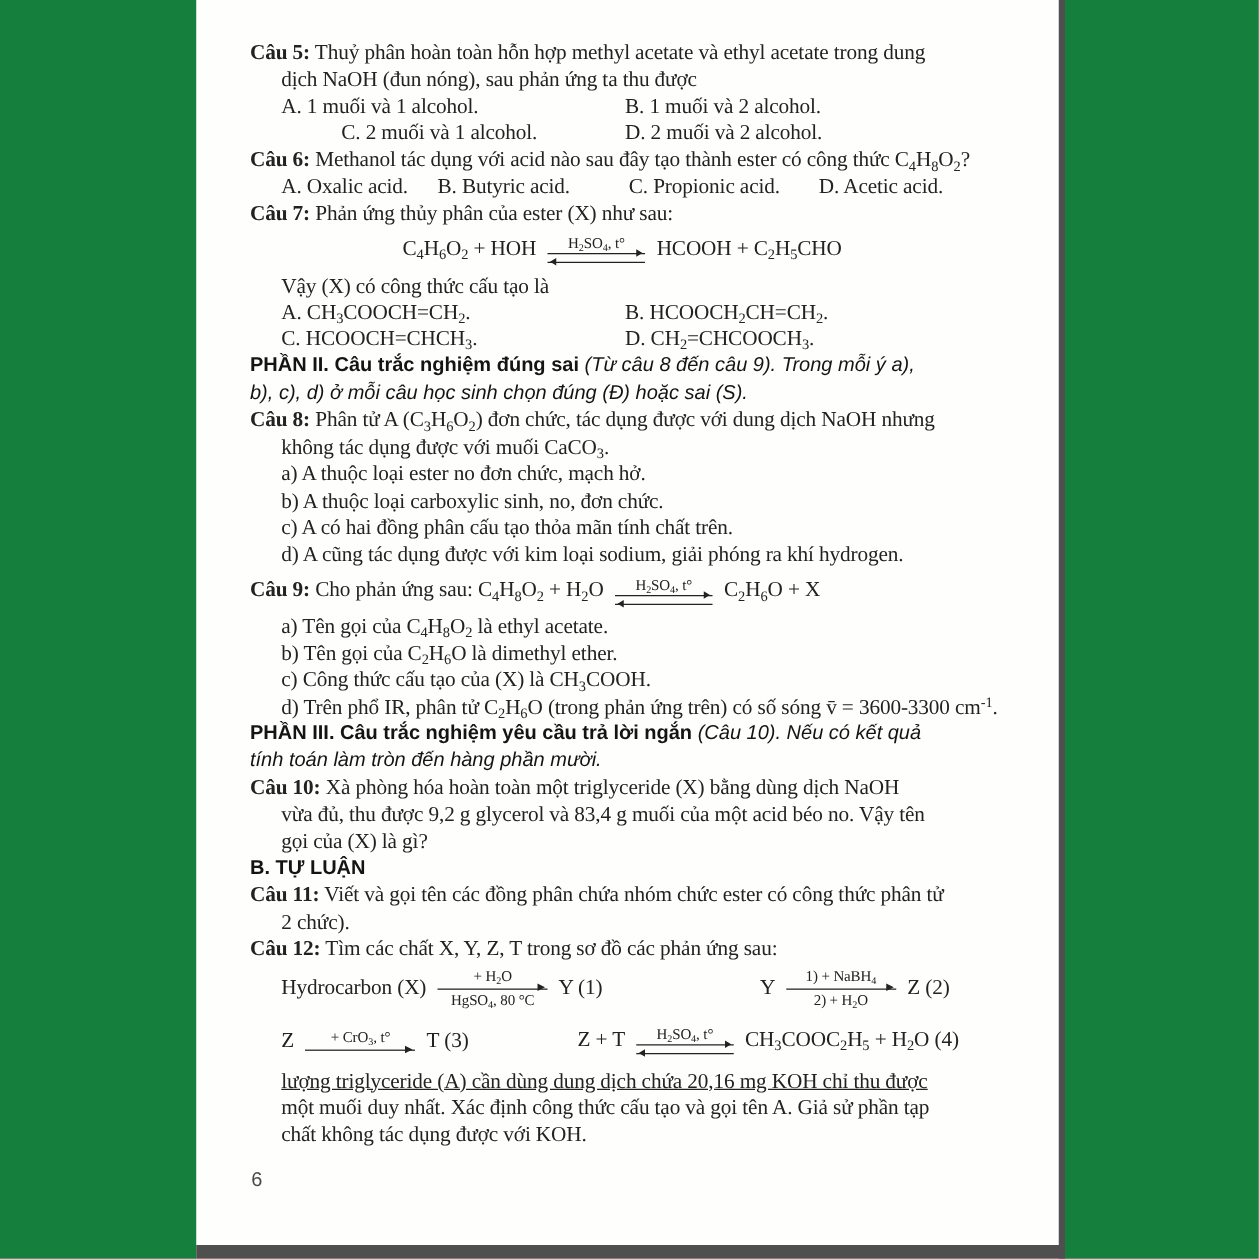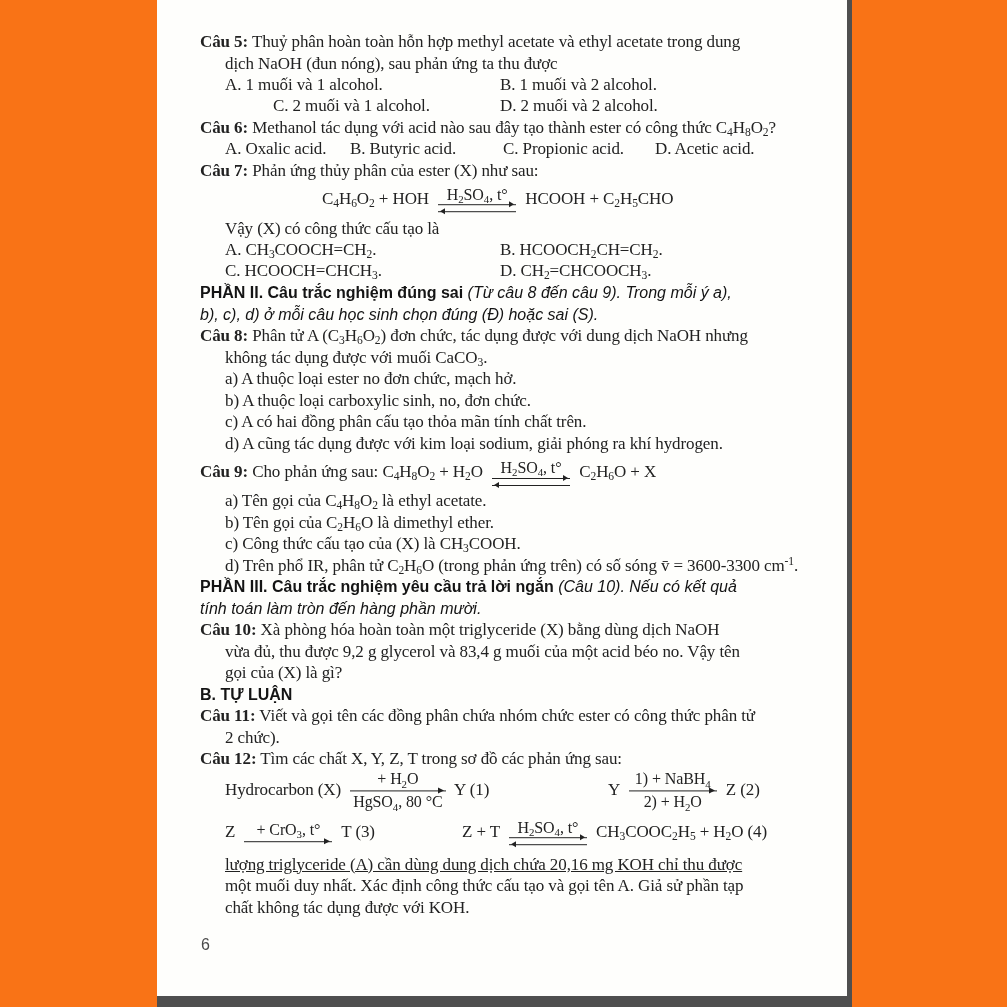--- a/index.html
+++ b/index.html
@@ -1,21 +1,21 @@
 <!DOCTYPE html>
 <html><head>
 <meta charset="utf-8">
 <style>
   html,body{margin:0;padding:0;}
   body{
     width:1007px;height:1007px;
     background:#fbfaf7;
     font-family:"Liberation Serif","DejaVu Serif",serif;
   }
-  .stage{position:relative;width:1007px;height:1007px;overflow:hidden;background:#f97316;}
+  .stage{position:relative;width:1007px;height:1007px;overflow:hidden;background:#15803d;}
   .page{
     position:absolute;left:157px;top:0;
     width:695px;height:1007px;
     background:#fefefc;
   }
   .rborder{position:absolute;top:0;right:0;width:5px;height:100%;background:#4f4f4f;}
   .bbar{position:absolute;left:0;bottom:0;width:100%;height:11px;background:#4f4f4f;}
   .content{
     position:absolute;left:43px;top:31px;width:618px;
     color:#222;font-size:17px;letter-spacing:-0.1px;
@@ -35,21 +35,21 @@
     position:absolute;top:50%;transform:translateY(-50%);
     white-space:nowrap;line-height:normal;
   }
   sub{font-size:68%;vertical-align:-0.3em;line-height:0;}
   sup{font-size:68%;vertical-align:0.5em;line-height:0;}
   
   .arrow{
     display:inline-flex;flex-direction:column;align-items:center;
     vertical-align:middle;margin:0 5px;line-height:1.1;
   }
-  .arrow .top,.arrow .bot{font-size:16px;white-space:nowrap;padding:0 3px;}
+  .arrow .top,.arrow .bot{font-size:12px;white-space:nowrap;padding:0 3px;}
   .arrow .bot:empty{display:none;}
   .arrow .lines{align-self:stretch;position:relative;}
   .arrow.fwd .lines{min-width:88px;height:0;border-top:1.5px solid #222;margin:3px 0 2px;}
   .arrow.fwd .lines::after{
     content:'';position:absolute;right:-1px;top:-4.6px;width:0;height:0;
     border:3.5px solid transparent;border-left:6px solid #222;
   }
   .arrow.eq .lines{min-width:78px;height:8px;margin:1px 0;}
   .bar{position:absolute;left:0;right:0;height:0;border-top:1.4px solid #222;}
   .bar.t{top:0;}

